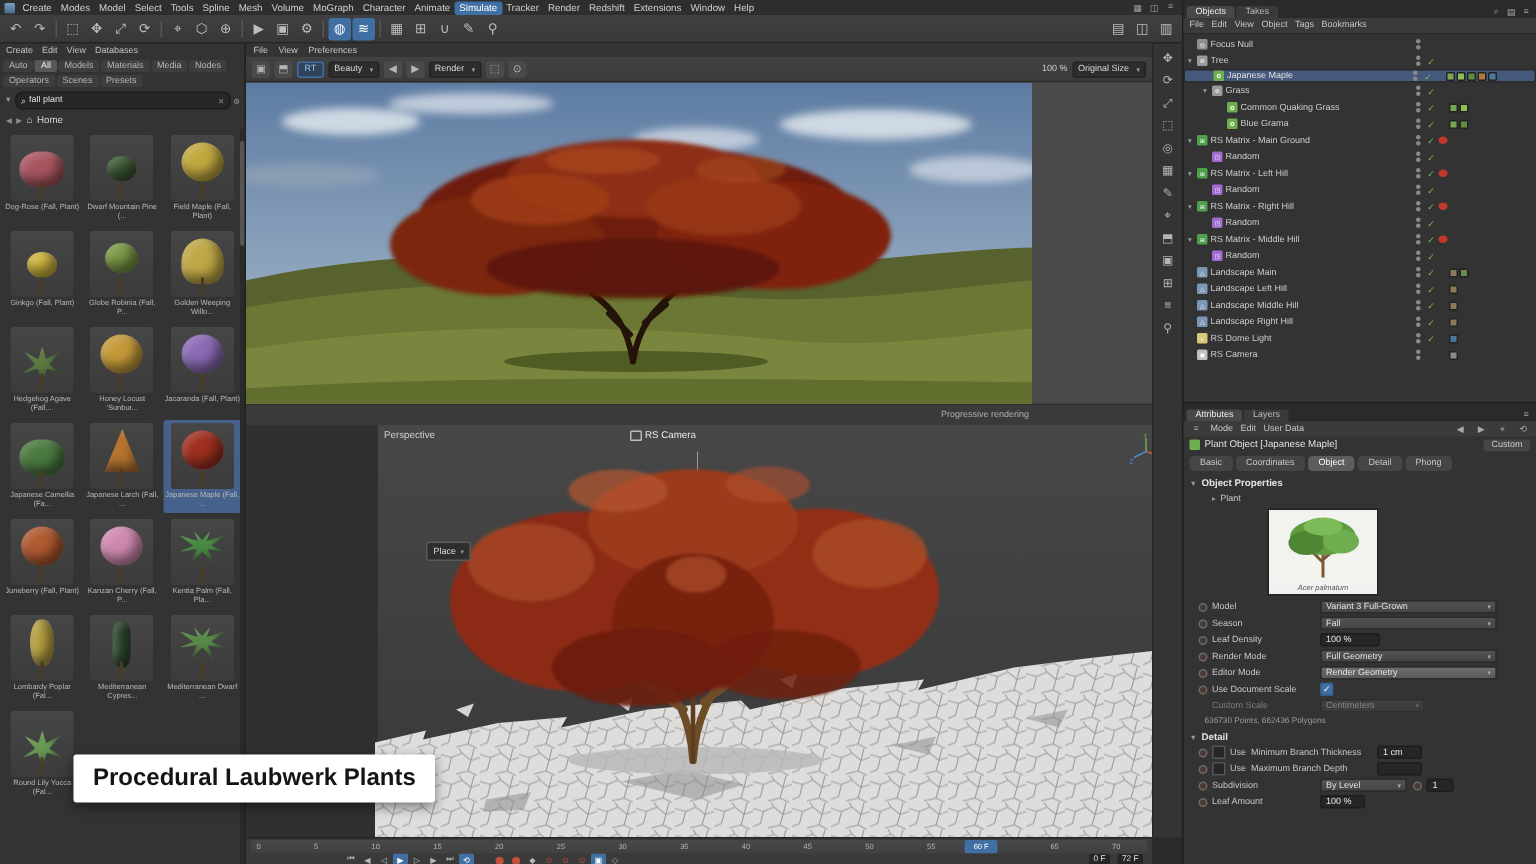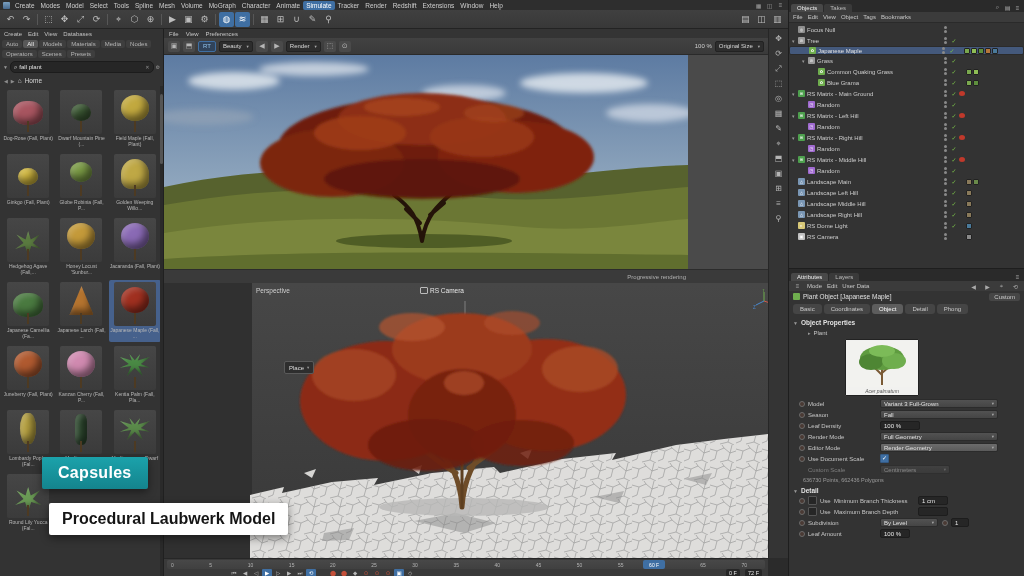--- a/index.html
+++ b/index.html
@@ -1043,16 +1043,15 @@
           <span class="tp-btn rec">⊙</span>
           <span class="tp-btn active">▣</span>
           <span class="tp-btn">◇</span>
         </span>
       <span class="tp-spacer"></span>
       <span class="tp-field">0 F</span>
       <span class="tp-field">72 F</span>
     </div>
   </footer>
 
-  <div class="badge-capsules">Capsules</div>
-  <div class="badge-title">Procedural Laubwerk Model</div>
+  <div class="badge-title">Procedural Laubwerk Plants</div>
 
 </div>
 
 </body></html>

